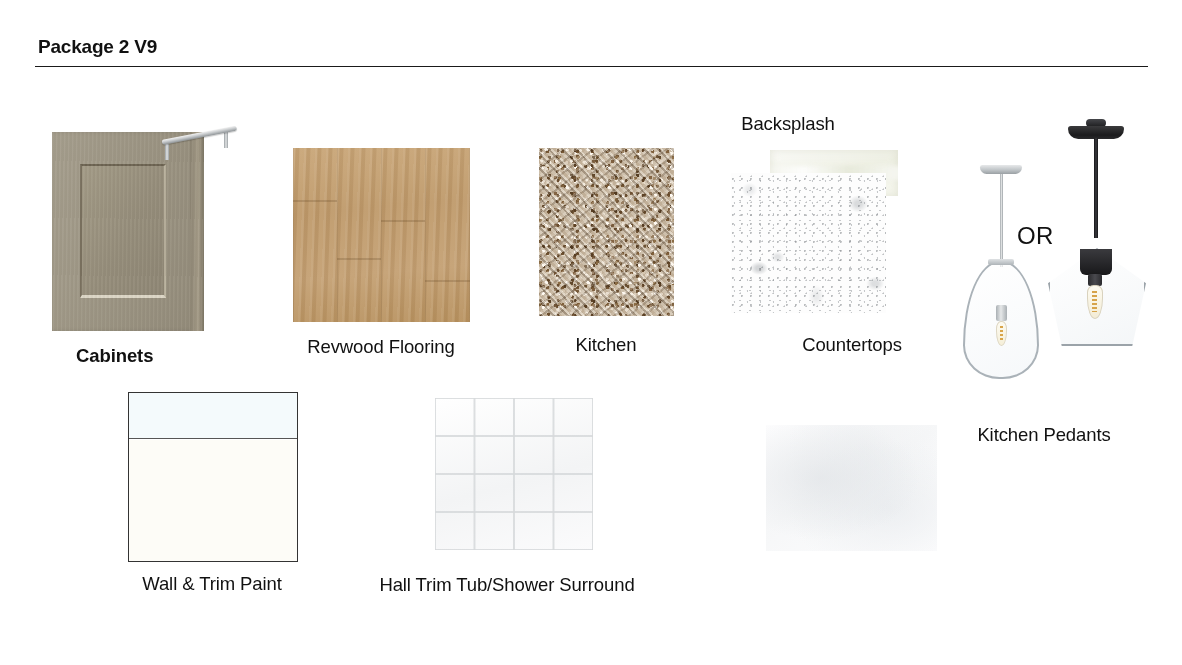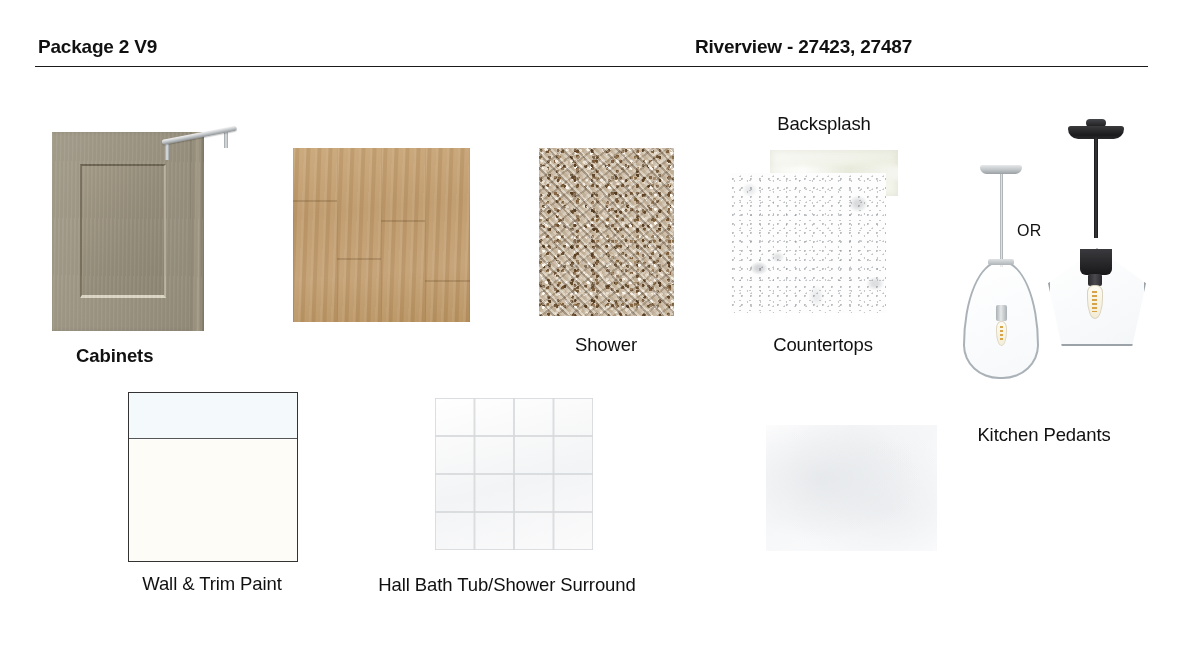--- a/index.html
+++ b/index.html
@@ -324,21 +324,21 @@
     border: 1px solid #d9d2be;
   }
   .pb-filament {
     position: absolute; left: 50px; top: 173px;
     width: 5px; height: 21px;
     background: repeating-linear-gradient(180deg, #d6a349 0 2px, transparent 2px 4px);
   }
   #or-text {
     position: absolute;
     left: 1017px; top: 222px;
-    font-size: 16px;
+    font-size: 24px;
     color: #111111;
     letter-spacing: 0.3px;
   }
 
   
   #paint {
     left: 128px; top: 392px;
     width: 170px; height: 170px;
     border: 1px solid #333333;
   }
@@ -389,21 +389,20 @@
     letter-spacing: -0.05px;
   }
 </style>
 </head>
 <body>
 
 <div class="page">
 
   <div class="header">
     <div class="header-title">Package 2 V9</div>
-    <div class="header-community">Riverview - 27423, 27487</div>
   </div>
   <div class="header-rule"></div>
 
 
   <div class="swatch" id="cabinet-door">
     <div class="door-inner"></div>
     <div class="door-right-edge"></div>
     <div class="door-grain"></div>
   </div>
 
@@ -414,35 +413,36 @@
   </div>
 
   <div class="label" style="left:76px; top:345px;font-weight:bold;">Cabinets</div>
 
   <div class="swatch" id="flooring">
     <div class="seam" style="left:0; top:52px; width:44px;"></div>
     <div class="seam" style="left:44px; top:110px; width:44px;"></div>
     <div class="seam" style="left:88px; top:72px; width:44px;"></div>
     <div class="seam" style="left:132px; top:132px; width:45px;"></div>
   </div>
+  <div class="label center" style="left:381px; top:336px;">Revwood Flooring</div>
 
   <div class="swatch" id="carpet">
     <div class="grain"></div>
   </div>
-  <div class="label center" style="left:606px; top:334px;">Shower</div>
-
-  <div class="label center" style="left:824px; top:113px;">Backsplash</div>
+  <div class="label center" style="left:606px; top:334px;">Kitchen</div>
+
+  <div class="label center" style="left:788px; top:113px;">Backsplash</div>
   <div class="swatch" id="backsplash">
     <div class="sheen"></div>
   </div>
 
   <div class="swatch" id="countertops">
     <div class="fleck"></div>
   </div>
-  <div class="label center" style="left:823px; top:334px;text-align:right;">Countertops</div>
+  <div class="label center" style="left:852px; top:334px;text-align:right;">Countertops</div>
 
   <div class="swatch" id="pendant-nickel">
     <div class="pn-canopy-top"></div>
     <div class="pn-canopy"></div>
     <div class="pn-rod"></div>
     <div class="pn-glass-shape"></div>
     <div class="pn-neck"></div>
     <div class="pn-socket"></div>
     <div class="pn-bulb"></div>
     <div class="pn-filament"></div>
@@ -463,18 +463,18 @@
 
   <div class="label center" style="left:1044px; top:424px;">Kitchen Pedants</div>
 
   <div class="swatch" id="paint">
     <div class="paint-top"></div>
     <div class="paint-bottom"></div>
   </div>
   <div class="label center" style="left:212px; top:573px;">Wall &amp; Trim Paint</div>
 
   <div class="swatch" id="hall-tile"></div>
-  <div class="label center" style="left:507px; top:574px;">Hall Bath Tub/Shower Surround</div>
+  <div class="label center" style="left:507px; top:574px;">Hall Trim Tub/Shower Surround</div>
 
   <div class="swatch" id="main-shower"></div>
 
 
 </div>
 
 </body></html>

